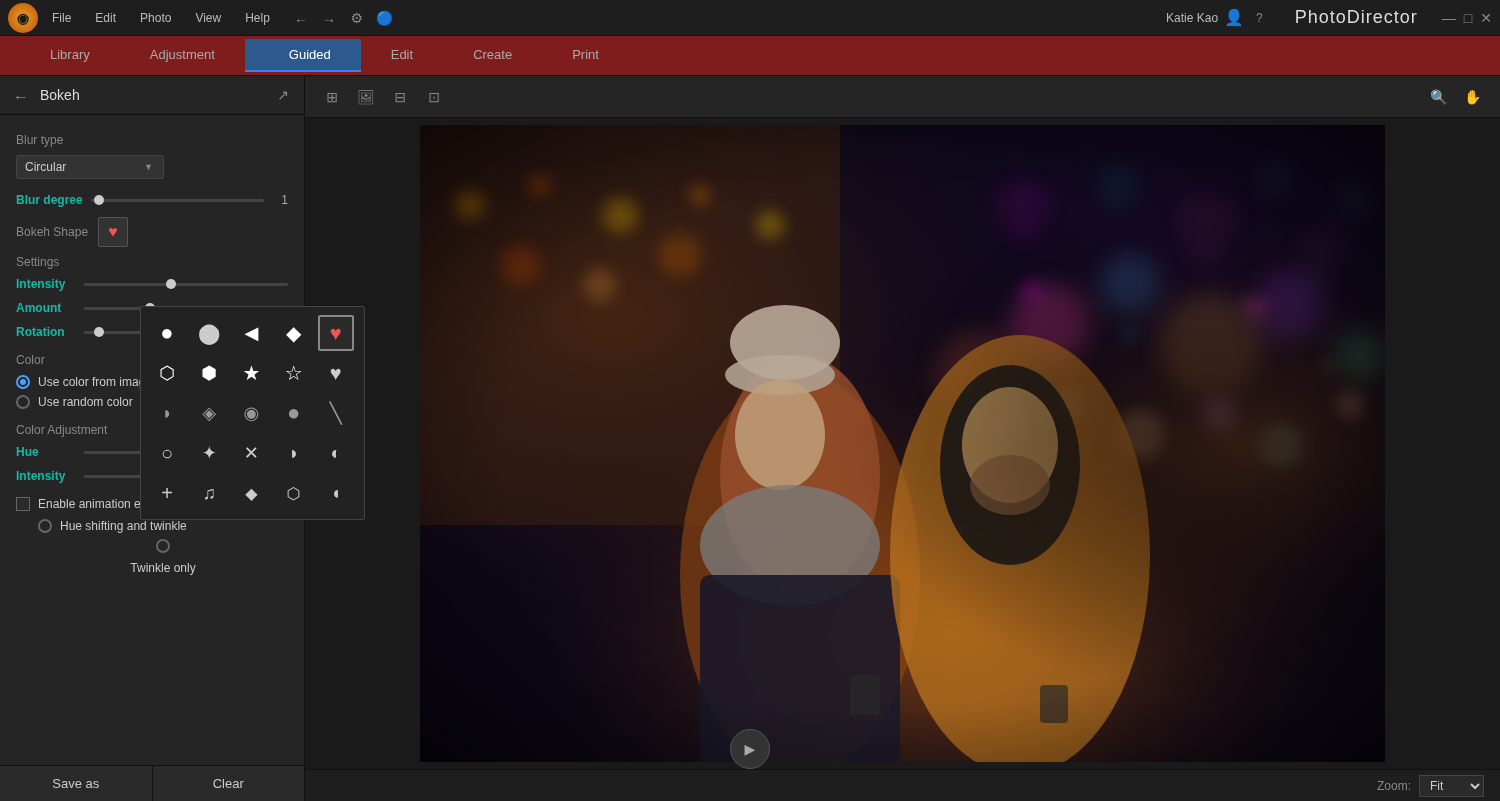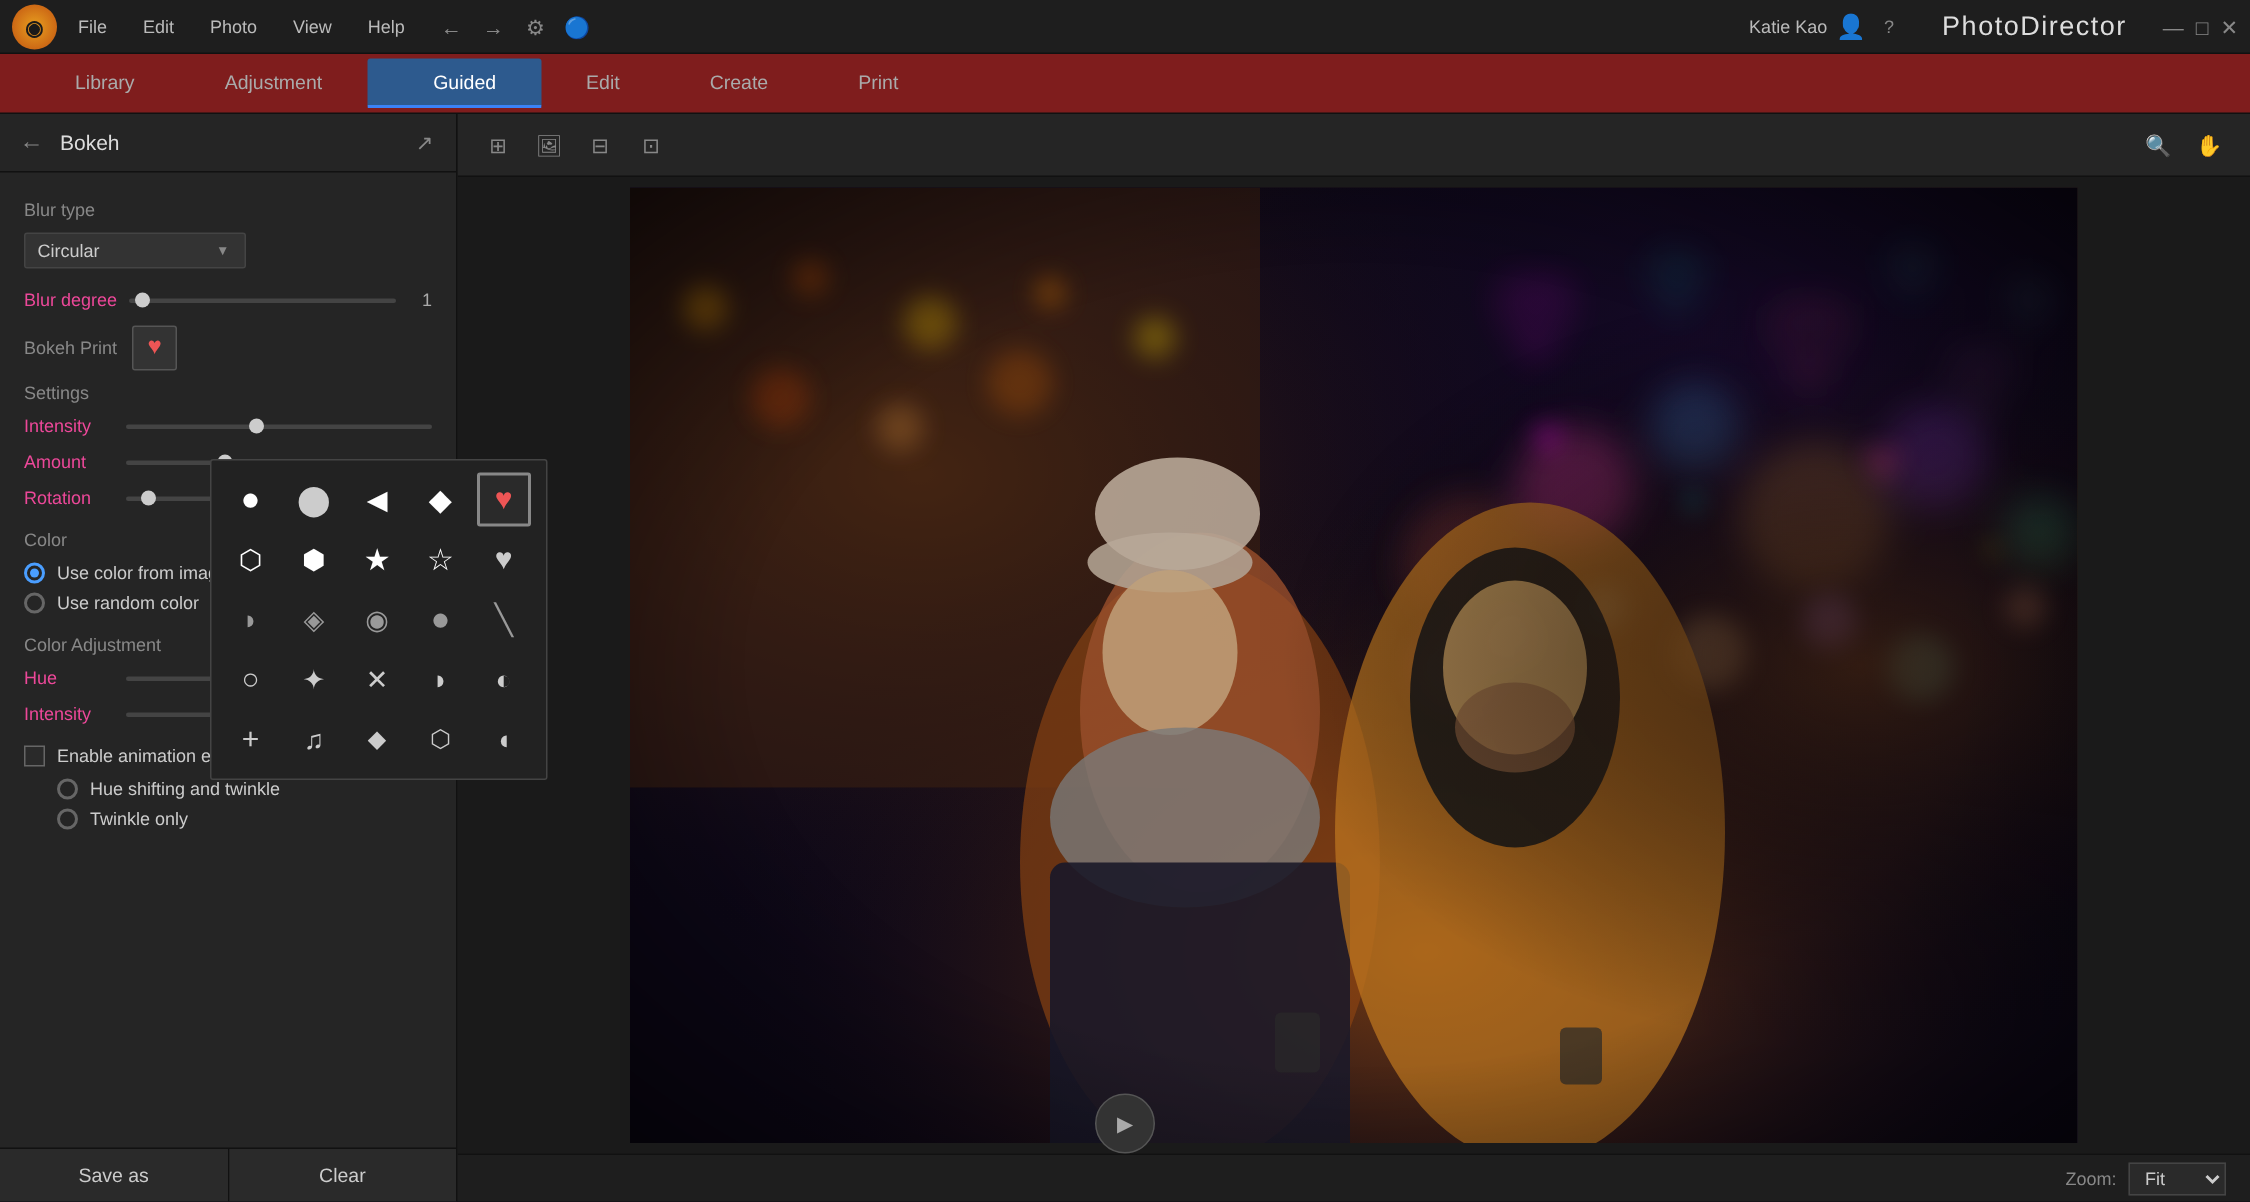--- a/index.html
+++ b/index.html
@@ -215,22 +215,23 @@
     }
 
     .slider-row {
       display: flex;
       align-items: center;
       margin-bottom: 10px;
       gap: 8px;
     }
     .slider-label {
       font-size: 12px;
-      color: #ec4899;
+      color: #14b8a6;
       min-width: 60px;
+      font-weight: bold;
     }
     .slider-track {
       flex: 1;
       height: 3px;
       background: #444;
       border-radius: 2px;
       position: relative;
       cursor: pointer;
     }
     .slider-thumb {
@@ -565,21 +566,21 @@
       <div class="slider-row">
         <span class="slider-label">Blur degree</span>
         <div class="slider-track">
           <div class="slider-thumb" style="left: 2%;"></div>
         </div>
         <span class="slider-value">1</span>
       </div>
 
       
       <div class="bokeh-shape-row">
-        <span class="bokeh-shape-label">Bokeh Print</span>
+        <span class="bokeh-shape-label">Bokeh Shape</span>
         <div class="shape-preview-btn">♥</div>
       </div>
 
       
       <div class="settings-section">
         <div class="section-label">Settings</div>
         <div class="slider-row">
           <span class="slider-label">Intensity</span>
           <div class="slider-track">
             <div class="slider-thumb" style="left: 40%;"></div>
@@ -635,21 +636,21 @@
       
       <div class="animation-section">
         <div class="checkbox-row">
           <div class="checkbox-box"></div>
           <span class="checkbox-label">Enable animation effect</span>
         </div>
         <div class="radio-row" style="margin-left: 22px;">
           <div class="radio-btn"></div>
           <span class="radio-label">Hue shifting and twinkle</span>
         </div>
-        <div class="radio-row" style="margin-left: 22px;">
+        <div class="radio-row" style="margin-left: 22px; flex-direction: column;">
           <div class="radio-btn"></div>
           <span class="radio-label">Twinkle only</span>
         </div>
       </div>
 
     </div>
 
     <div class="bokeh-popup">
       <div class="shape-grid">
 

